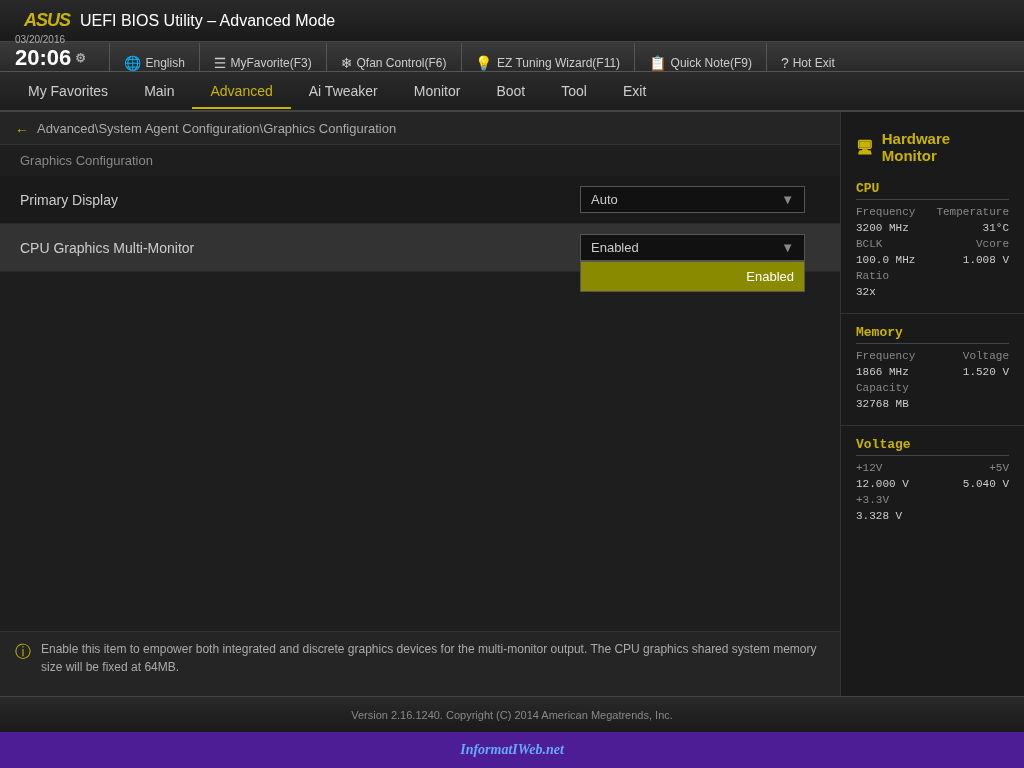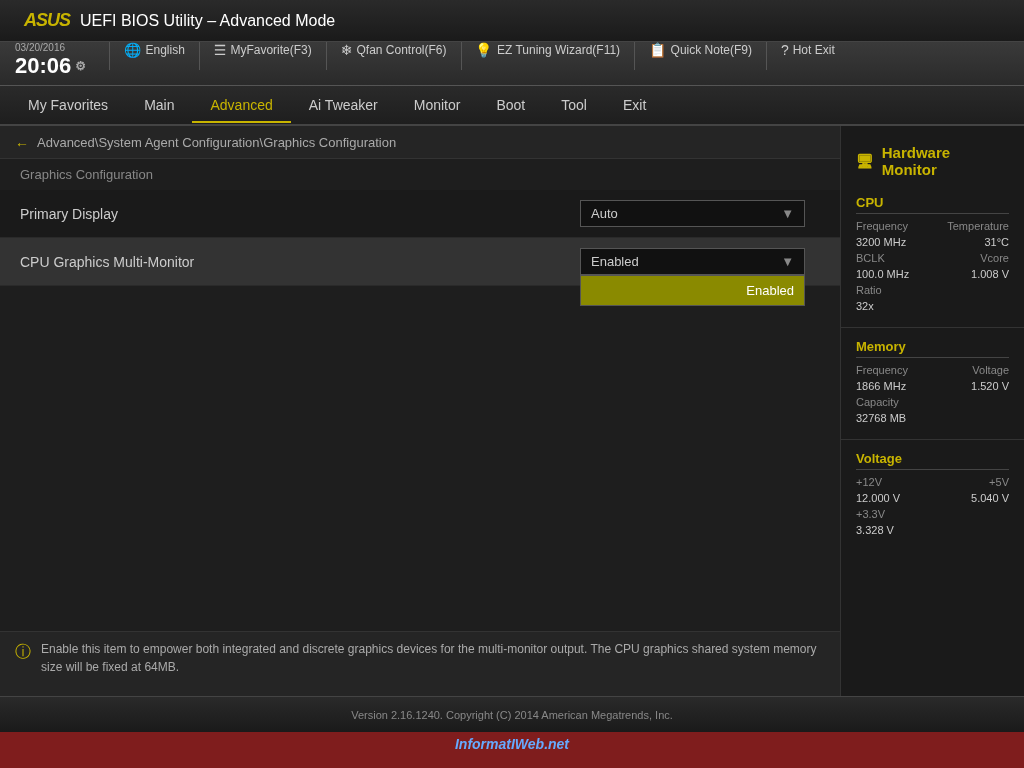--- a/index.html
+++ b/index.html
@@ -32,23 +32,23 @@
     .bios-title {
       color: #fff;
       font-size: 16px;
       font-weight: normal;
     }
 
     
     .toolbar {
       background: linear-gradient(180deg, #3a3a3a 0%, #2a2a2a 100%);
       display: flex;
-      align-items: flex-start;
+      align-items: flex-end;
       padding: 0 15px;
-      height: 44px;
+      height: 30px;
       border-bottom: 1px solid #555;
     }
     .datetime {
       display: flex;
       flex-direction: column;
       margin-right: 15px;
     }
     .date-text {
       color: #aaa;
       font-size: 10px;
@@ -214,20 +214,21 @@
       padding: 8px 15px 12px;
       display: flex;
       align-items: center;
     }
     .sidebar-title .monitor-icon {
       margin-right: 8px;
       font-size: 14px;
     }
     .hw-section {
       padding: 5px 15px;
+      font-family: Liberation Mono, monospace;
     }
     .hw-section-title {
       color: #c8b400;
       font-size: 13px;
       font-weight: bold;
       margin-bottom: 6px;
       border-bottom: 1px solid #444;
       padding-bottom: 3px;
     }
     .hw-row {
@@ -295,25 +296,27 @@
     }
     .footer-version {
       color: #888;
       font-size: 11px;
       text-align: center;
       flex: 1;
     }
 
     
     .bottom-bar {
-      background: #7f1d1d;
-      display: flex;
+      background: #4c1d95;
+      display: flex;
+      align-items: center;
       justify-content: center;
       padding: 4px;
       height: 36px;
+      font-family: Liberation Serif, serif;
     }
     .watermark {
       color: #6af;
       font-size: 14px;
       font-weight: bold;
       font-style: italic;
     }
 
     .full-layout {
       display: flex;

